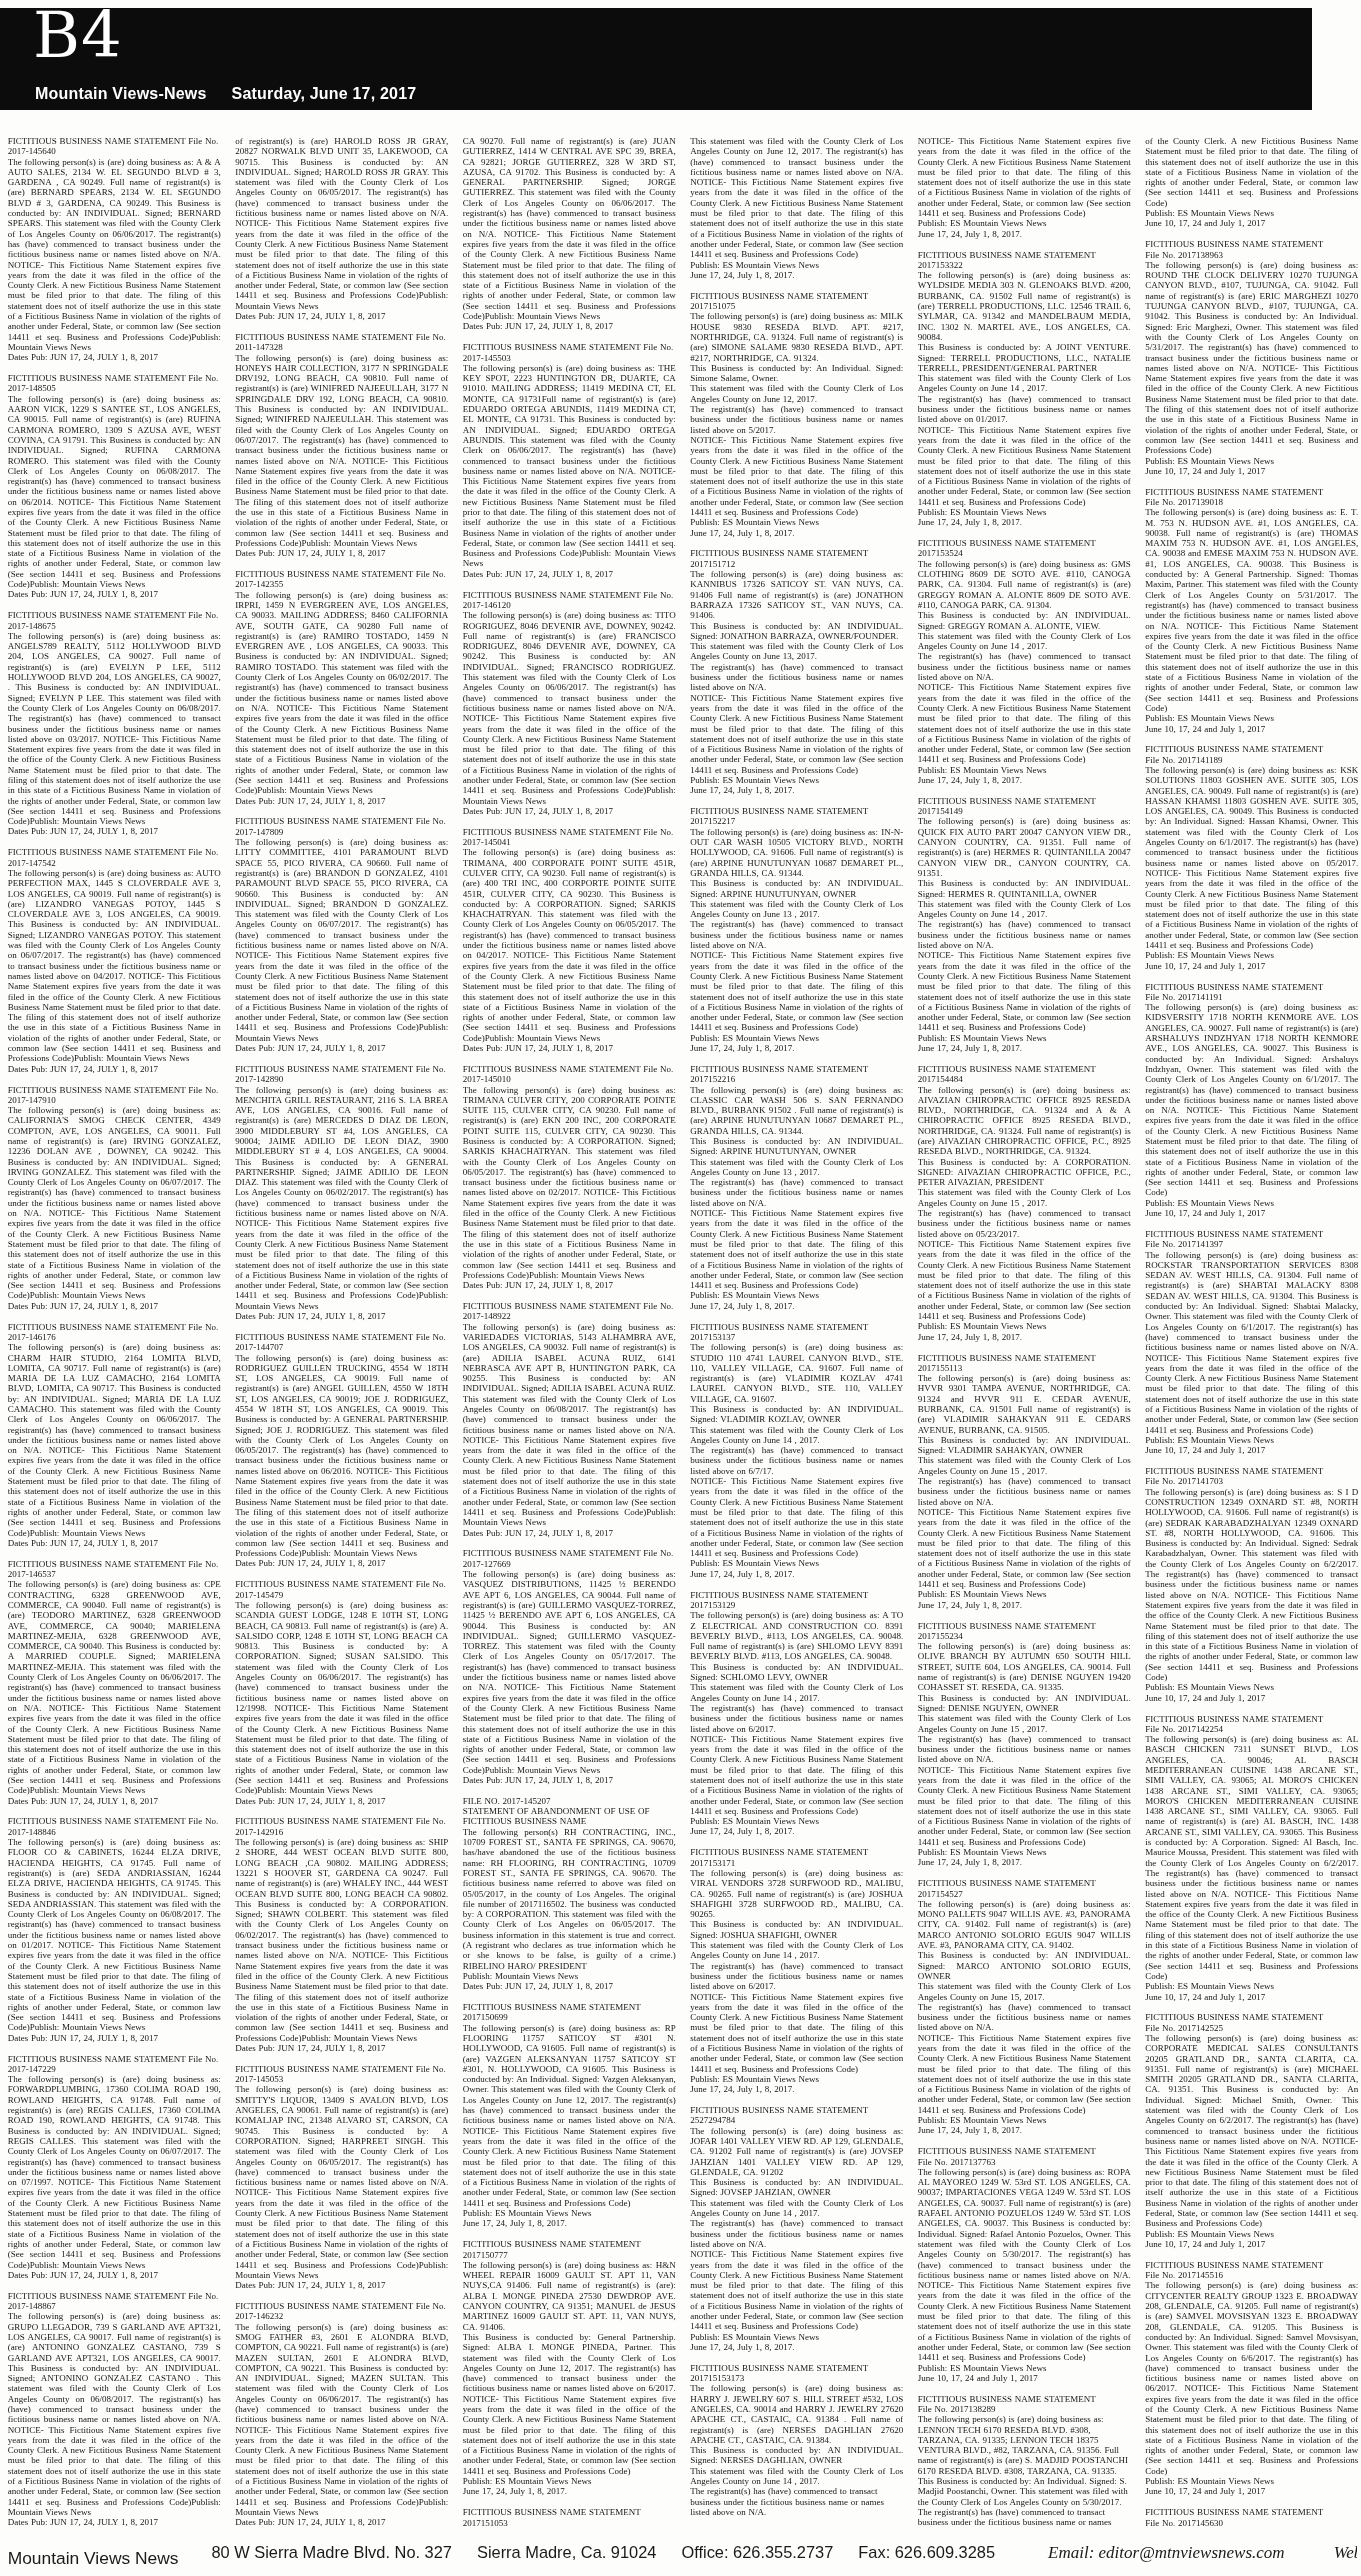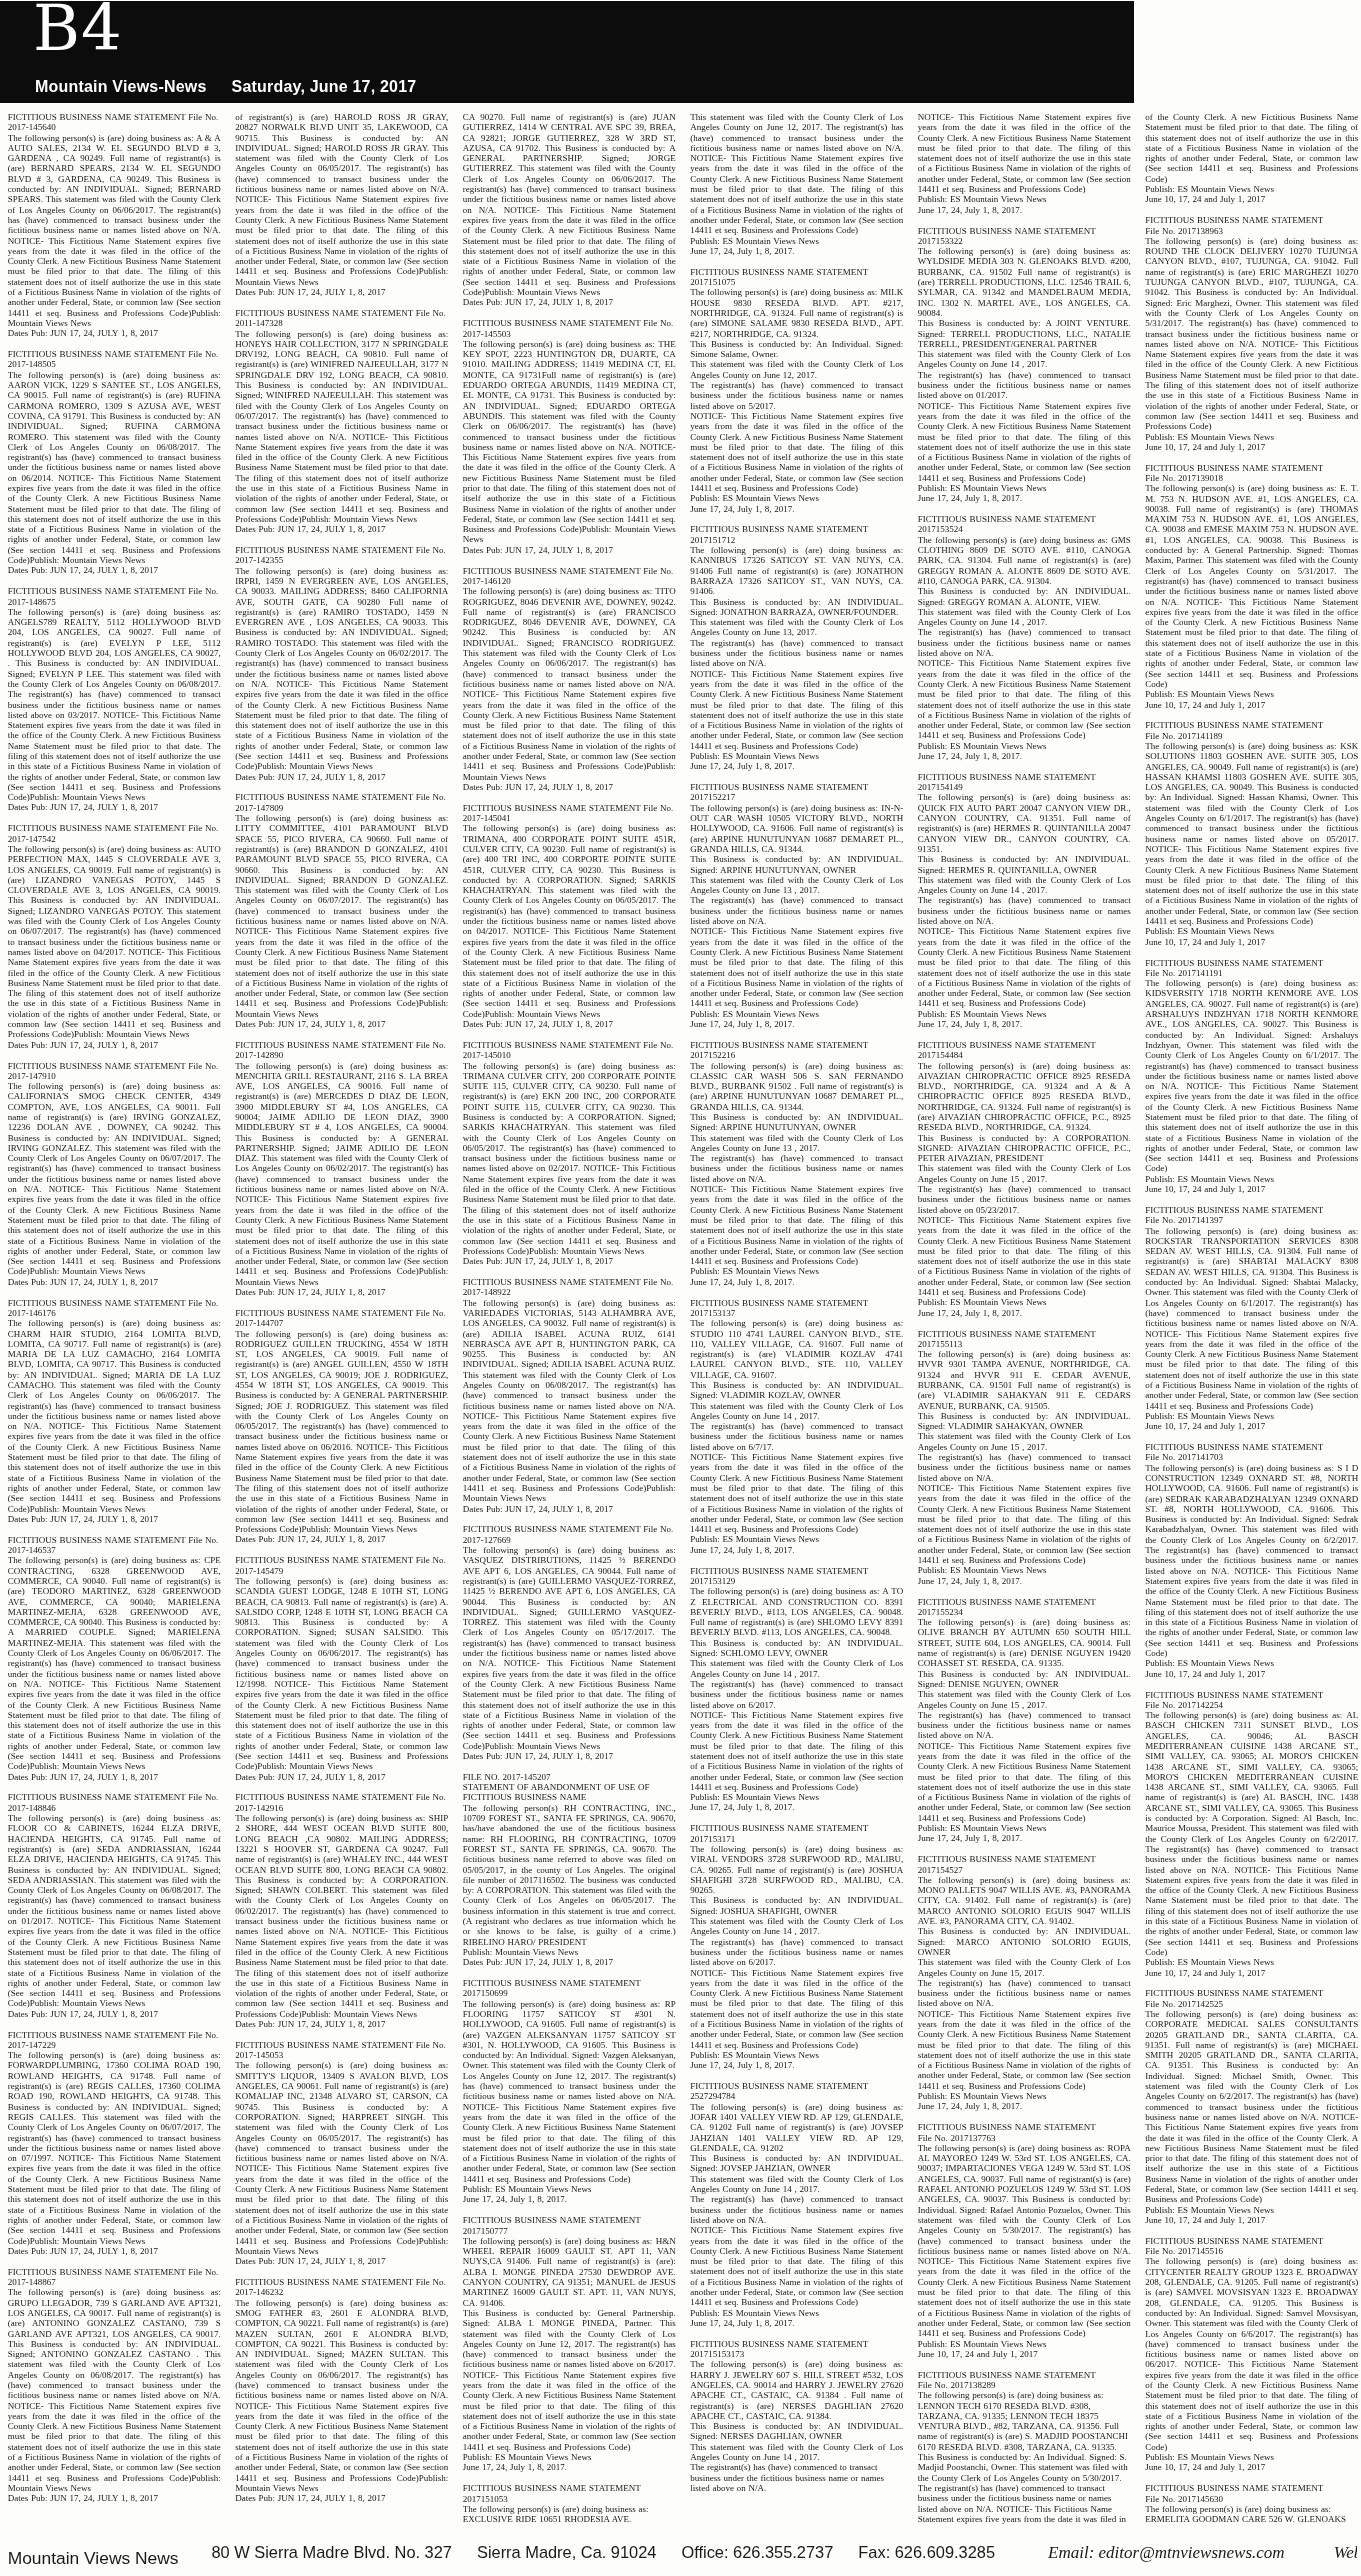--- a/index.html
+++ b/index.html
@@ -1,26 +1,26 @@
 <!DOCTYPE html>
 <html><head>
 <meta charset="utf-8">
 <style>
   html,body{margin:0;padding:0;background:#888;}
   .page{position:relative;width:1361px;height:2576px;background:#fdfdfb;overflow:hidden;
         font-family:"Liberation Serif",serif;color:#161616;}
-  .masthead{position:absolute;left:0;top:1px;width:1134px;height:102px;background:#0c0c0c;}
+  .masthead{position:absolute;left:0;top:8px;width:1312px;height:102px;background:#0c0c0c;}
   .page-label{position:absolute;left:33px;top:-9.7px;font-family:"DejaVu Serif",serif;
         font-size:64px;font-weight:500;color:#fff;letter-spacing:1px;}
   .mast-line{position:absolute;left:35px;bottom:6.8px;font-family:"Liberation Sans",sans-serif;
         font-weight:bold;font-size:16px;color:#fff;letter-spacing:0.2px;}
   .mast-line .sep{display:inline-block;width:25px;}
   .columns{position:absolute;left:7.7px;top:112px;width:1350px;height:2414px;
         display:flex;gap:14.5px;overflow:hidden;}
-  .col{width:213px;flex:0 0 213px;overflow:hidden;}
+  .col{width:213px;flex:0 0 213px;overflow:hidden;margin-top:24px;}
   .notice{margin:0 0 10.6px 0;}
   .notice p{margin:0;font-size:9px;line-height:10.3px;text-align:justify;
         word-spacing:0.5px;}
   .notice p.tl{text-align:left;}
   .notice p:last-child{text-align:left;}
   .footer{position:absolute;left:7.7px;right:3.9px;top:2533px;height:39px;display:flex;
         align-items:center;white-space:nowrap;overflow:hidden;}
   .footer .seg{font-family:"Liberation Sans",sans-serif;font-size:16.4px;color:#1a1a1a;
         margin-right:25px;}
   .footer .seg.paper{font-size:17.4px;margin-right:33px;margin-top:12px;}

